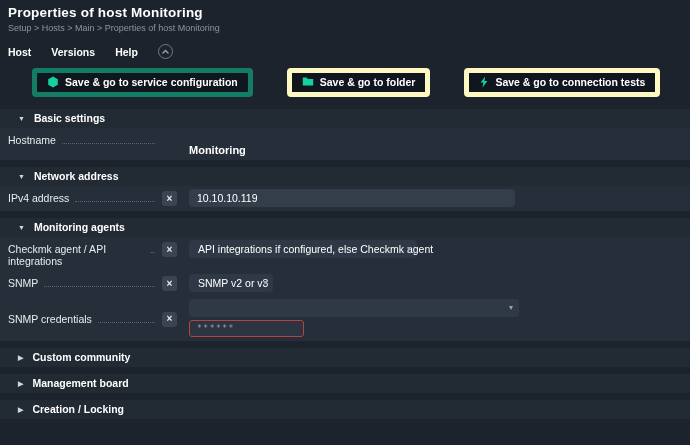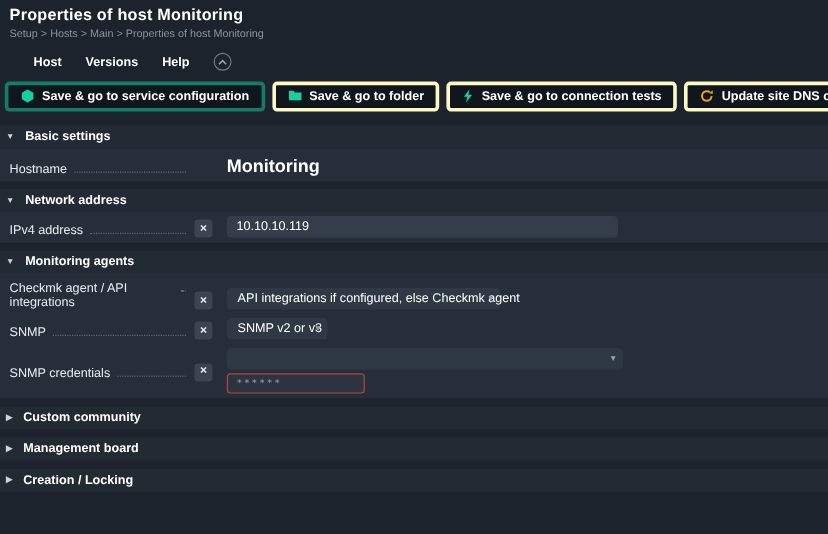--- a/index.html
+++ b/index.html
@@ -9,64 +9,64 @@
     font-family:"Liberation Sans", sans-serif;
     color:#ffffff;
     -webkit-font-smoothing:antialiased;
   }
   
   .page-header { padding:5px 8px 3px; }
   .title { font-size:13.5px; font-weight:bold; letter-spacing:.2px; }
   .breadcrumb { font-size:9px; color:#8b949e; margin-top:3px; }
 
   
-  .menubar { display:flex; align-items:center; gap:20px; padding:8px 8px 7px;margin-left:20px; }
+  .menubar { display:flex; align-items:center; gap:20px; padding:8px 8px 7px; }
   .menu-item { font-size:10.5px; font-weight:bold; color:#fff; cursor:pointer; }
   .collapse-btn {
     width:15px; height:15px; border:1px solid #707a85; border-radius:50%;
     display:flex; align-items:center; justify-content:center; cursor:pointer;
   }
   .collapse-btn svg { display:block; }
 
   
   .toolbar { display:flex; gap:6px; padding:2px 4px 12px; }
   .tbtn {
-    background:#10161d; border:3px solid #fef9c3; border-radius:4px;
+    background:#10161d; border:5px solid #fef9c3; border-radius:4px;
     display:flex; align-items:flex-start; gap:6px; padding:3px 10px 4px;
-    font-size:10.5px; font-weight:bold; color:#fff; cursor:pointer; white-space:nowrap;
+    font-size:10.5px; font-weight:bold; color:#fff; cursor:pointer; white-space:nowrap;margin-left:28px;
   }
   .tbtn.primary { border-color:rgba(21,209,160,.55); }
   .tbtn svg { display:block; }
 
   
   .content { }
   .section { background:#262f39; margin-bottom:7px; }
   .section-head {
-    background:#222a34; padding:3px 5px 4px; display:flex; align-items:center; gap:9px;
+    background:#222a34; padding:3px 18px 4px; display:flex; align-items:center; gap:9px;
     font-size:10.5px; font-weight:bold; cursor:pointer;
   }
   .tri { font-size:7px; color:#cfd5db; line-height:1; }
   .section.collapsed { background:#222a34; }
   .section.collapsed .section-head { background:#222a34; }
 
-  .row { display:flex; align-items:flex-end; padding:3px 8px 4px; }
+  .row { display:flex; align-items:flex-start; padding:3px 8px 4px; }
   .row.top { align-items:center; }
   .lbl { width:149px; min-width:149px; display:flex; align-items:baseline;
          font-size:10.5px; color:#e8ecef; padding-top:3px; }
   .lbl .leader { flex:1; border-bottom:1px dotted #5a6570; margin:0 2px 3px 6px; min-width:4px; }
   .xbtn {
     width:15px; height:15px; margin-left:5px; margin-top:2px; flex:none;
     background:#3b4551; border-radius:3px; color:#e8ecef;
     font-size:10px; font-weight:bold; line-height:1;
     display:flex; align-items:center; justify-content:center; cursor:pointer;
   }
   .xbtn.ghost { visibility:hidden; }
   .ctrl { margin-left:12px; }
 
-  .plain-value { font-size:15px; font-weight:bold; padding-top:3px; }
+  .plain-value { font-size:11px; font-weight:bold; padding-top:3px;margin-top:10px; }
 
   .text-input {
     width:326px; height:18px; background:#343e4b; border:none; border-radius:4px;
     color:#fff; font-size:10.5px; font-family:"Liberation Sans",sans-serif; padding:0 8px; outline:none;
   }
   .dropdown {
     position:relative; height:18px; background:#2f3945; border-radius:4px;
     font-size:10.5px; display:flex; align-items:center;
     padding:0 22px 1px 9px; cursor:pointer; white-space:nowrap;
   }

